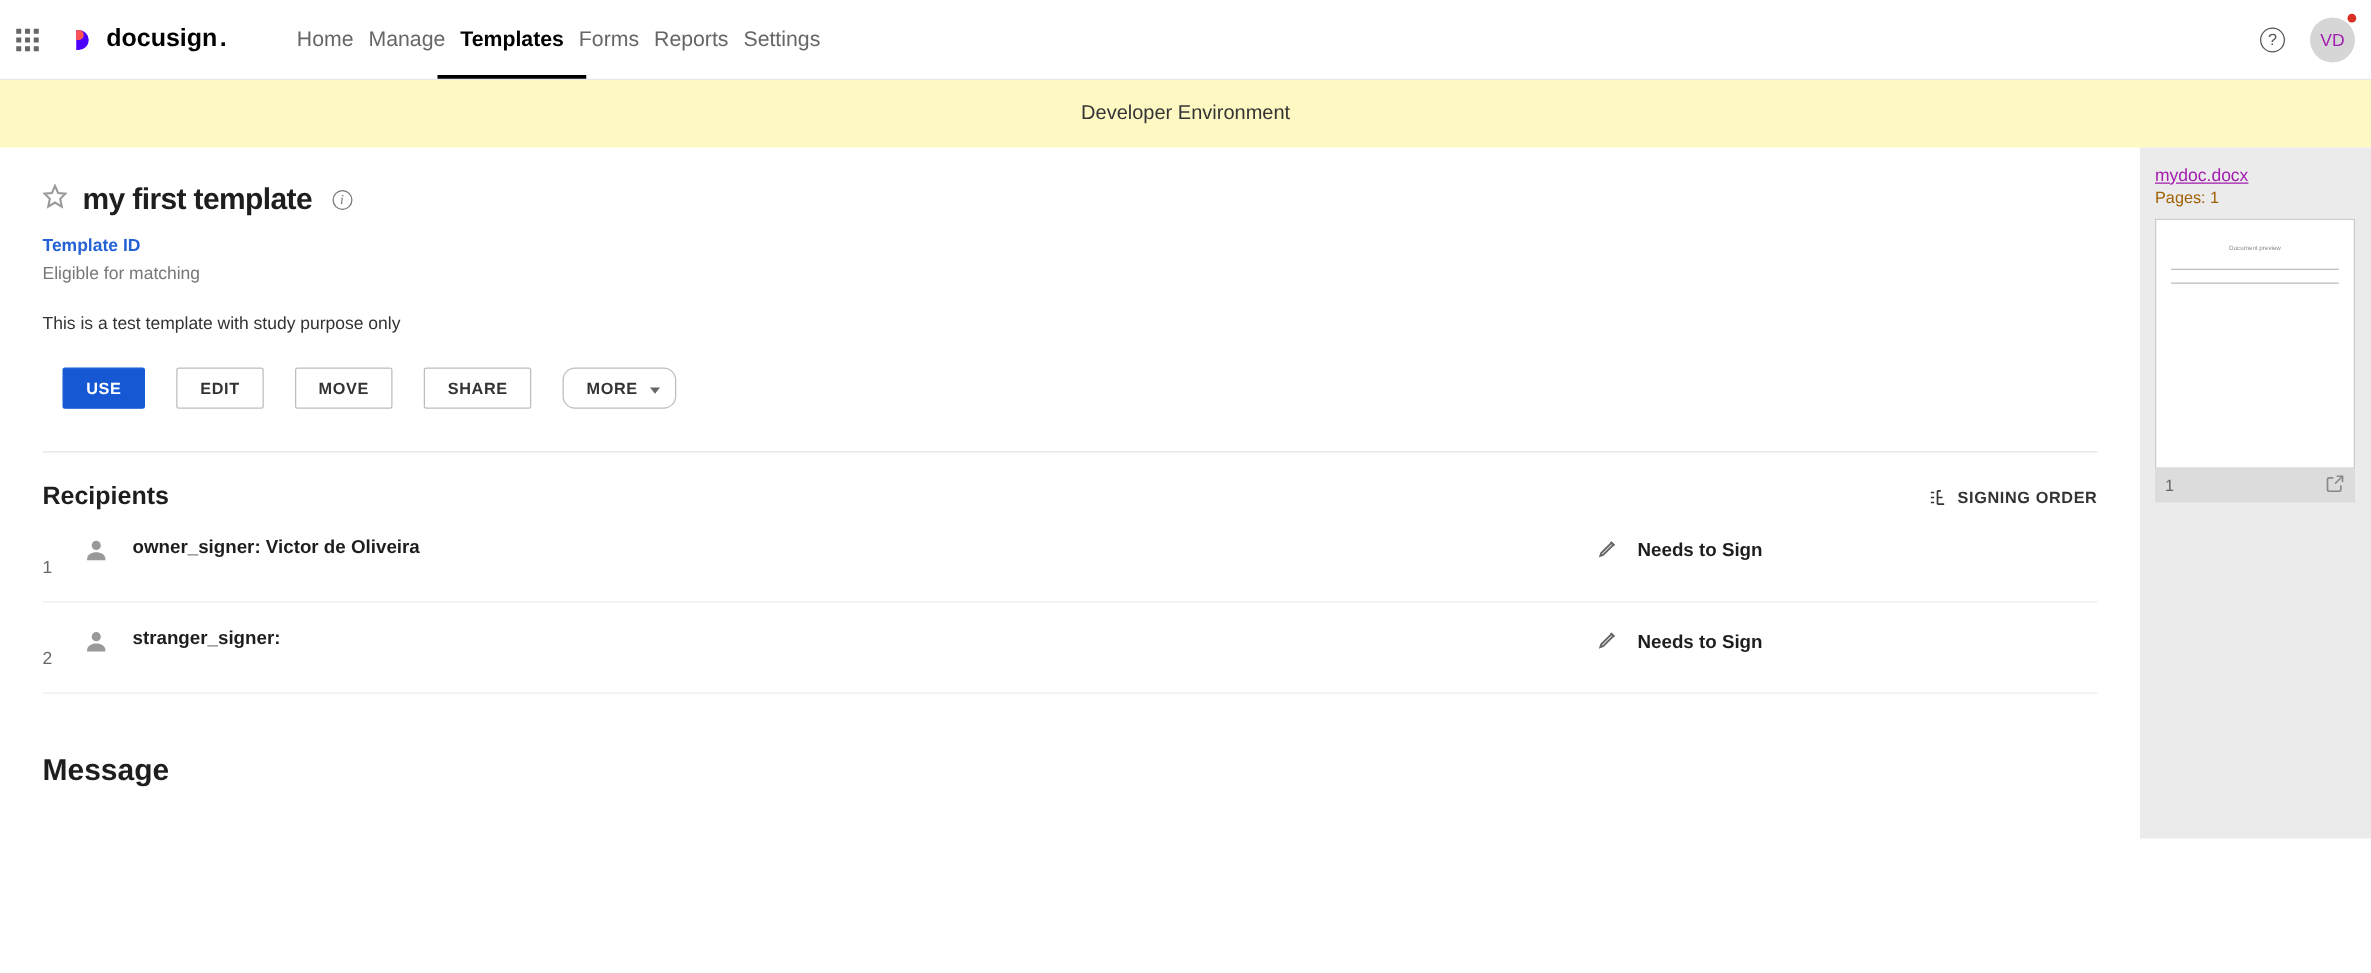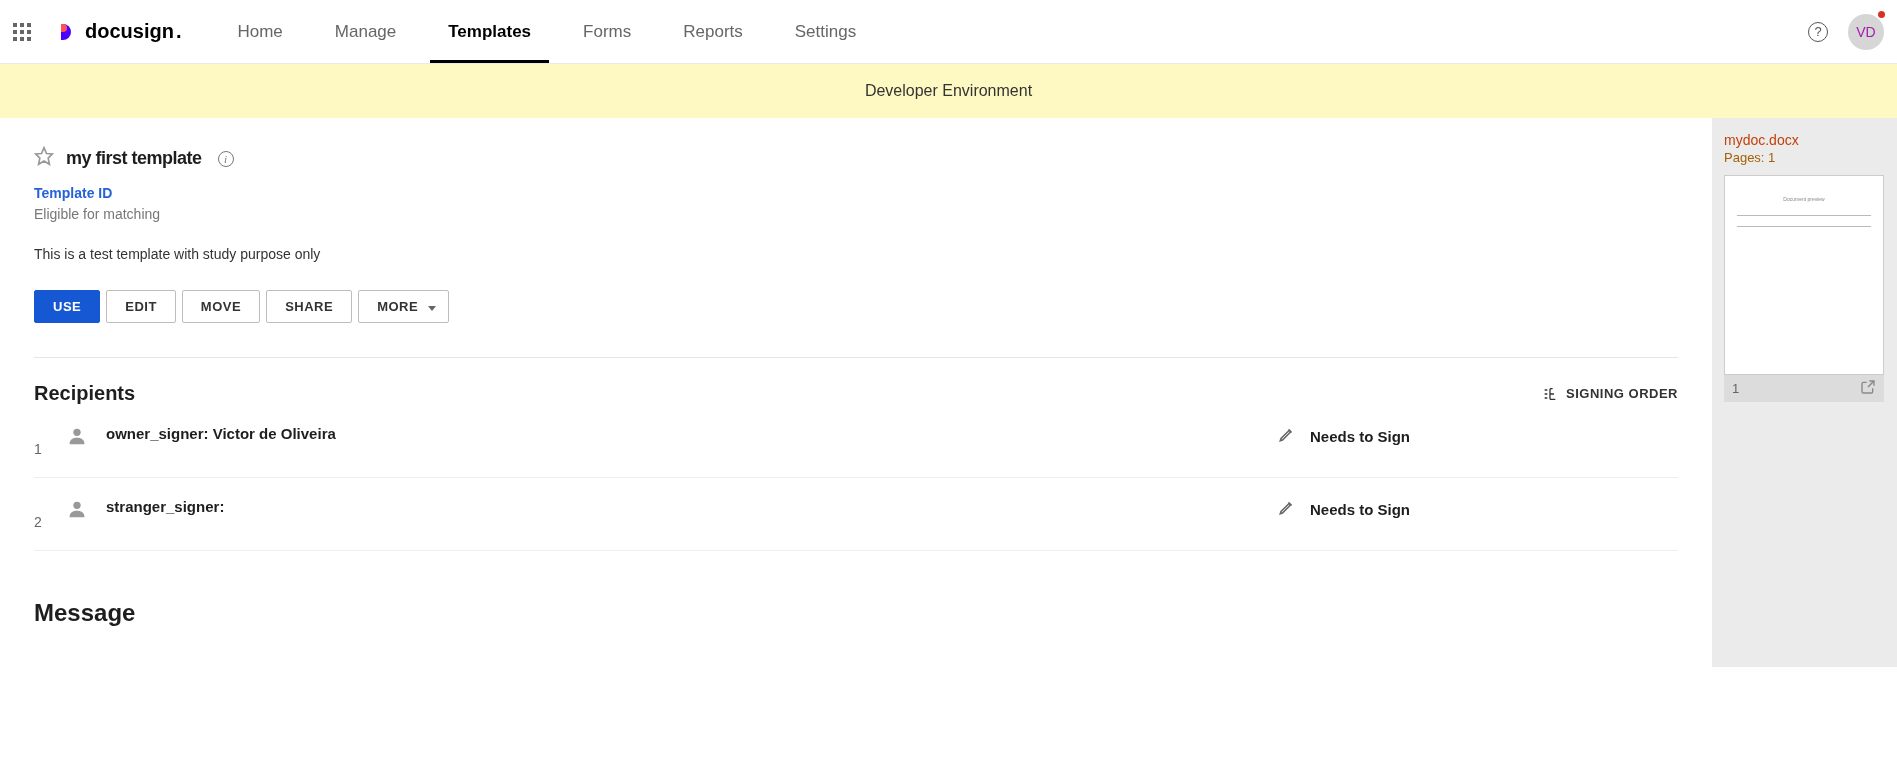--- a/index.html
+++ b/index.html
@@ -39,21 +39,21 @@
     margin-right: 6px;
   }
   .logo-mark::before {
     content:""; position:absolute; left:0; top:0; width:10px; height:16px;
     background:#4C00FF; border-radius: 0 8px 8px 0;
   }
   .logo-mark::after {
     content:""; position:absolute; left:0; top:0; width:6px; height:8px;
     background:#FF5252; border-radius:0 4px 4px 0;
   }
-  .nav { display:flex; gap: 40px; }
+  .nav { display:flex; }
   .nav-item {
     font-size: 17px; color:#666; padding: 20px 6px; cursor:pointer;
     position: relative;
   }
   .nav-item.active { color:#000; font-weight:600; }
   .nav-item.active::after {
     content:""; position:absolute; left:-12px; right:-12px; bottom:-1px;
     height:3px; background:#000;
   }
   .header-right {
@@ -82,42 +82,42 @@
   
   .main-row { display:flex; }
   .content { flex:1; padding: 28px 34px 40px; }
   .side-panel {
     width:185px; background:#ebebeb; padding:14px 12px 10px;
     min-height:260px;
   }
   
   .title-row { display:flex; align-items:center; gap:12px; }
   .star-icon { color:#999; cursor:pointer; font-size:20px; }
-  .page-title { font-size:18px; font-weight:700; letter-spacing:-0.5px;text-align:center; }
+  .page-title { font-size:24px; font-weight:700; letter-spacing:-0.5px;text-align:center; }
   .info-icon {
     width:16px; height:16px; border:1.3px solid #777; border-radius:50%;
     display:inline-flex; align-items:center; justify-content:center;
     font-size:11px; color:#777; cursor:pointer; margin-left:4px;
     font-family: Georgia, serif; font-style: italic;
   }
   .tmpl-id-link {
     color:#2462d6; font-weight:600; font-size:14px; margin-top:14px;
     display:inline-block; cursor:pointer;
   }
   .eligible { color:#777; font-size:14px; margin-top:4px; }
   .description { color:#333; font-size:14px; margin-top:24px; }
   
-  .btn-row { display:flex; gap:6px; margin-top:28px; }
+  .btn-row { display:flex; gap:25px; margin-top:28px;margin-left:16px; }
   .btn {
     padding:8px 18px; font-size:13px; font-weight:700; letter-spacing:0.5px;
     border:1px solid #bdbdbd; background:#fff; color:#333; cursor:pointer;
     border-radius:2px;
   }
   .btn.primary { background:#1658d3; color:#fff; border-color:#1658d3; }
-  .btn.more { padding-right:12px; }
+  .btn.more { padding-right:12px;border-radius:10px; }
   .caret-down {
     display:inline-block; margin-left:6px; width:0; height:0;
     border-left:4px solid transparent; border-right:4px solid transparent;
     border-top:5px solid #666;
   }
   
   .hr { border:none; border-top:1px solid #e5e5e5; margin:34px 0 24px; }
   
   .section-head { display:flex; align-items:center; justify-content:space-between; }
   .section-title { font-size:20px; font-weight:700; }
@@ -135,21 +135,21 @@
   }
   .recip-info { flex:1; }
   .recip-name { font-weight:700; font-size:15px; }
   .recip-email { color:#777; font-size:14px; margin-top:4px; }
   .recip-action {
     display:flex; align-items:center; gap:14px; width:400px;
   }
   .pencil { color:#666; }
   .action-text { font-weight:600; font-size:15px; }
   
-  .doc-name { font-size:14px; color:#c2410c; margin-bottom:2px; }
+  .doc-name { font-size:14px; color:#a21caf; margin-bottom:2px;text-decoration:underline; }
   .doc-pages { font-size:13px; color:#a16207; margin-bottom:10px; }
   .thumb {
     background:#fff; border:1px solid #ccc; width:160px; height:200px;
     padding:18px 12px; font-size:6px; color:#888; line-height:2.2;
   }
   .thumb-line { border-bottom:1px solid #bbb; margin:10px 0 4px; text-align:center; font-size:5px;}
   .thumb-footer {
     display:flex; justify-content:space-between; align-items:center;
     background:#dcdcdc; width:160px; padding:4px 8px; color:#666; font-size:13px;
   }

